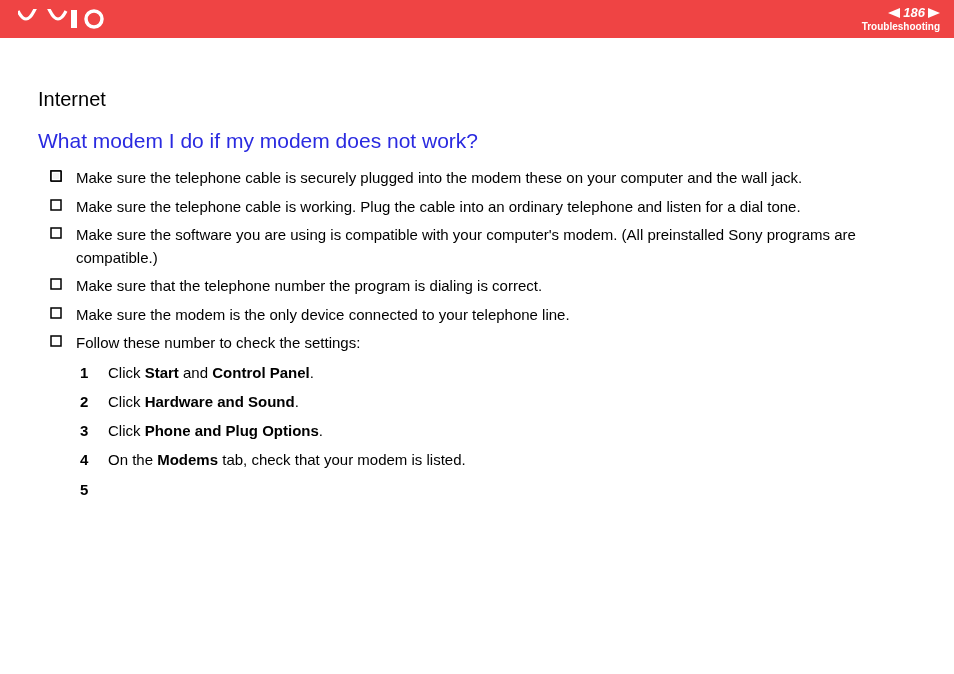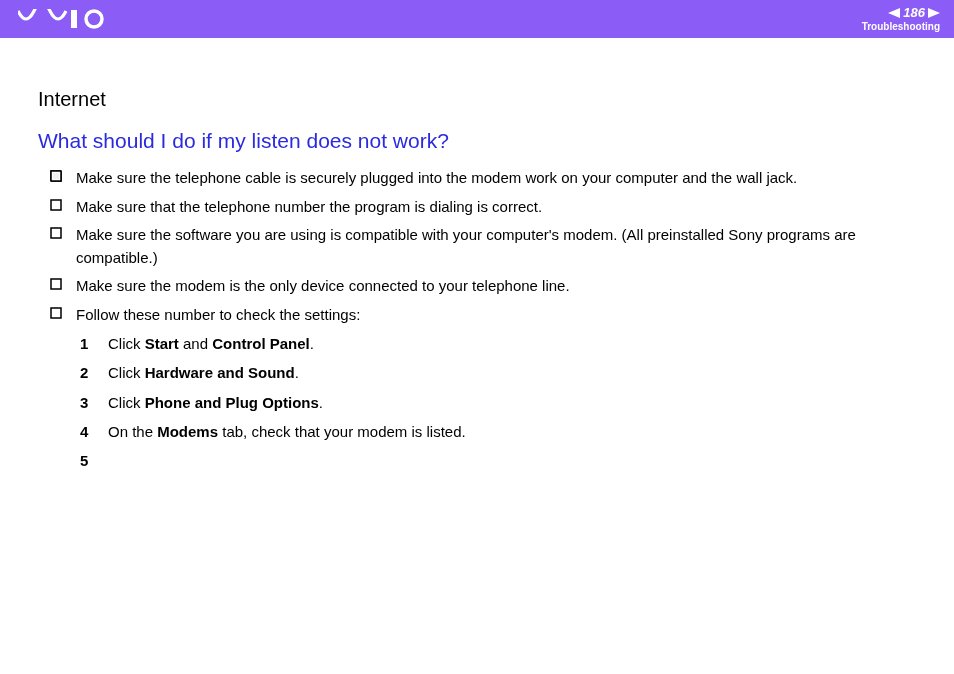--- a/index.html
+++ b/index.html
@@ -5,21 +5,21 @@
   * { box-sizing: border-box; margin: 0; padding: 0; }
   body {
     font-family: Arial, Helvetica, sans-serif;
     width: 954px;
     height: 674px;
     background: #fff;
     position: relative;
     overflow: hidden;
   }
   .topbar {
-    background: #8b5cf6;
+    background: #ef4444;
     color: #fff;
     height: 38px;
     display: flex;
     align-items: center;
     justify-content: space-between;
     padding: 0 14px 0 18px;
   }
   .logo {
     display: flex;
     align-items: center;
@@ -123,44 +123,50 @@
       <span class="arrow arrow-left"></span>
       <span>186</span>
       <span class="arrow arrow-right"></span>
     </div>
     <div class="section-label">Troubleshooting</div>
   </div>
 </div>
 
 <div class="content">
   <h1>Internet</h1>
-  <h2>What should I do if my listen does not work?</h2>
+  <h2>What modem I do if my modem does not work?</h2>
 
   <ul class="bullets">
     <li>
       <svg class="bullet-icon" width="12" height="12">
           <rect x="1" y="1" width="10" height="10" fill="none" stroke="#000" stroke-width="1.5"></rect>
           <rect x="1" y="1" width="10" height="10" fill="#fff"></rect>
           <path d="M1 11 L1 1 L11 1" fill="none" stroke="#000" stroke-width="1.5"></path>
           <path d="M11 1 L11 11 L1 11" fill="none" stroke="#000" stroke-width="1.5"></path>
           <rect x="3" y="3" width="6" height="6" fill="#000" opacity="0.05"></rect>
         </svg>
-      <span>Make sure the telephone cable is securely plugged into the modem work on your computer and the wall jack.</span>
+      <span>Make sure the telephone cable is securely plugged into the modem these on your computer and the wall jack.</span>
+    </li>
+    <li>
+      <svg class="bullet-icon" width="12" height="12">
+          <rect x="1" y="1" width="10" height="10" fill="none" stroke="#000" stroke-width="1.5"></rect>
+        </svg>
+      <span>Make sure the telephone cable is working. Plug the cable into an ordinary telephone and listen for a dial tone.</span>
+    </li>
+    <li>
+      <svg class="bullet-icon" width="12" height="12">
+          <rect x="1" y="1" width="10" height="10" fill="none" stroke="#000" stroke-width="1.5"></rect>
+        </svg>
+      <span>Make sure the software you are using is compatible with your computer's modem. (All preinstalled Sony programs are compatible.)</span>
     </li>
     <li>
       <svg class="bullet-icon" width="12" height="12">
           <rect x="1" y="1" width="10" height="10" fill="none" stroke="#000" stroke-width="1.5"></rect>
         </svg>
       <span>Make sure that the telephone number the program is dialing is correct.</span>
-    </li>
-    <li>
-      <svg class="bullet-icon" width="12" height="12">
-          <rect x="1" y="1" width="10" height="10" fill="none" stroke="#000" stroke-width="1.5"></rect>
-        </svg>
-      <span>Make sure the software you are using is compatible with your computer's modem. (All preinstalled Sony programs are compatible.)</span>
     </li>
     <li>
       <svg class="bullet-icon" width="12" height="12">
           <rect x="1" y="1" width="10" height="10" fill="none" stroke="#000" stroke-width="1.5"></rect>
         </svg>
       <span>Make sure the modem is the only device connected to your telephone line.</span>
     </li>
     <li>
       <svg class="bullet-icon" width="12" height="12">
           <rect x="1" y="1" width="10" height="10" fill="none" stroke="#000" stroke-width="1.5"></rect>

